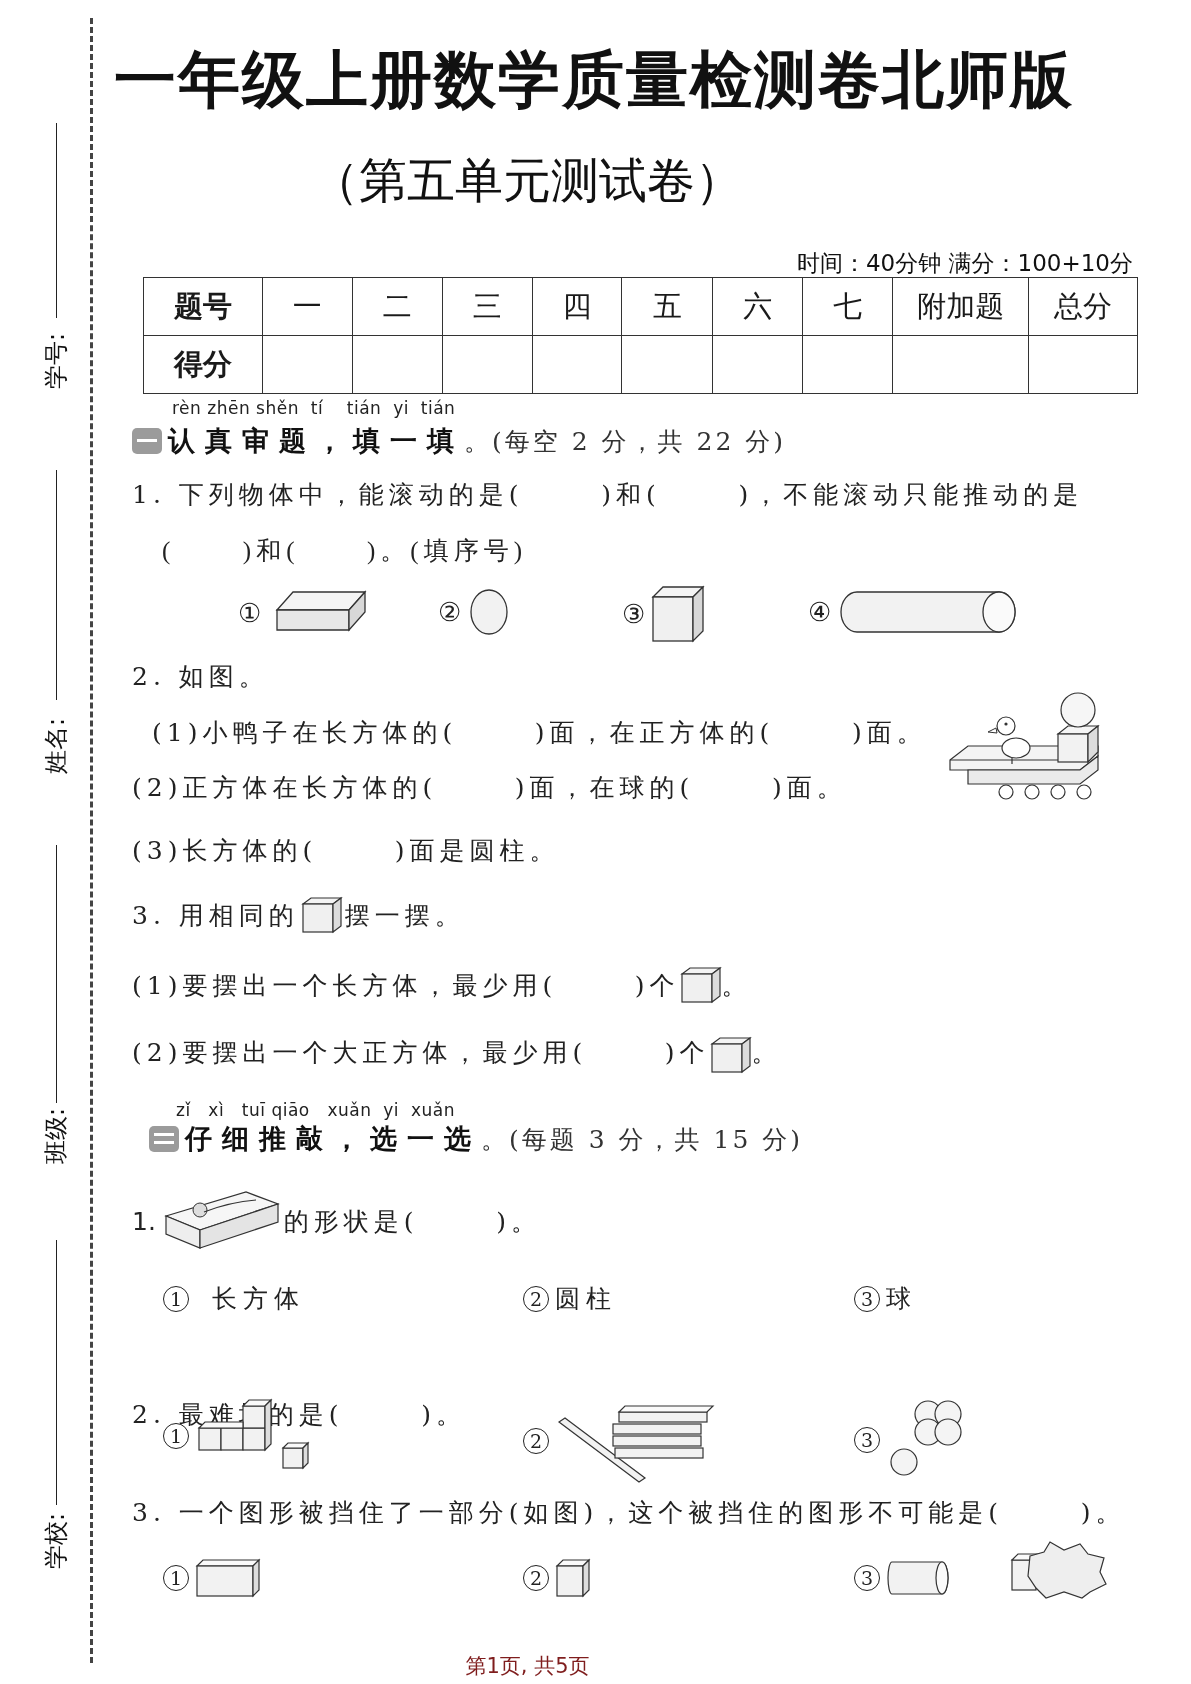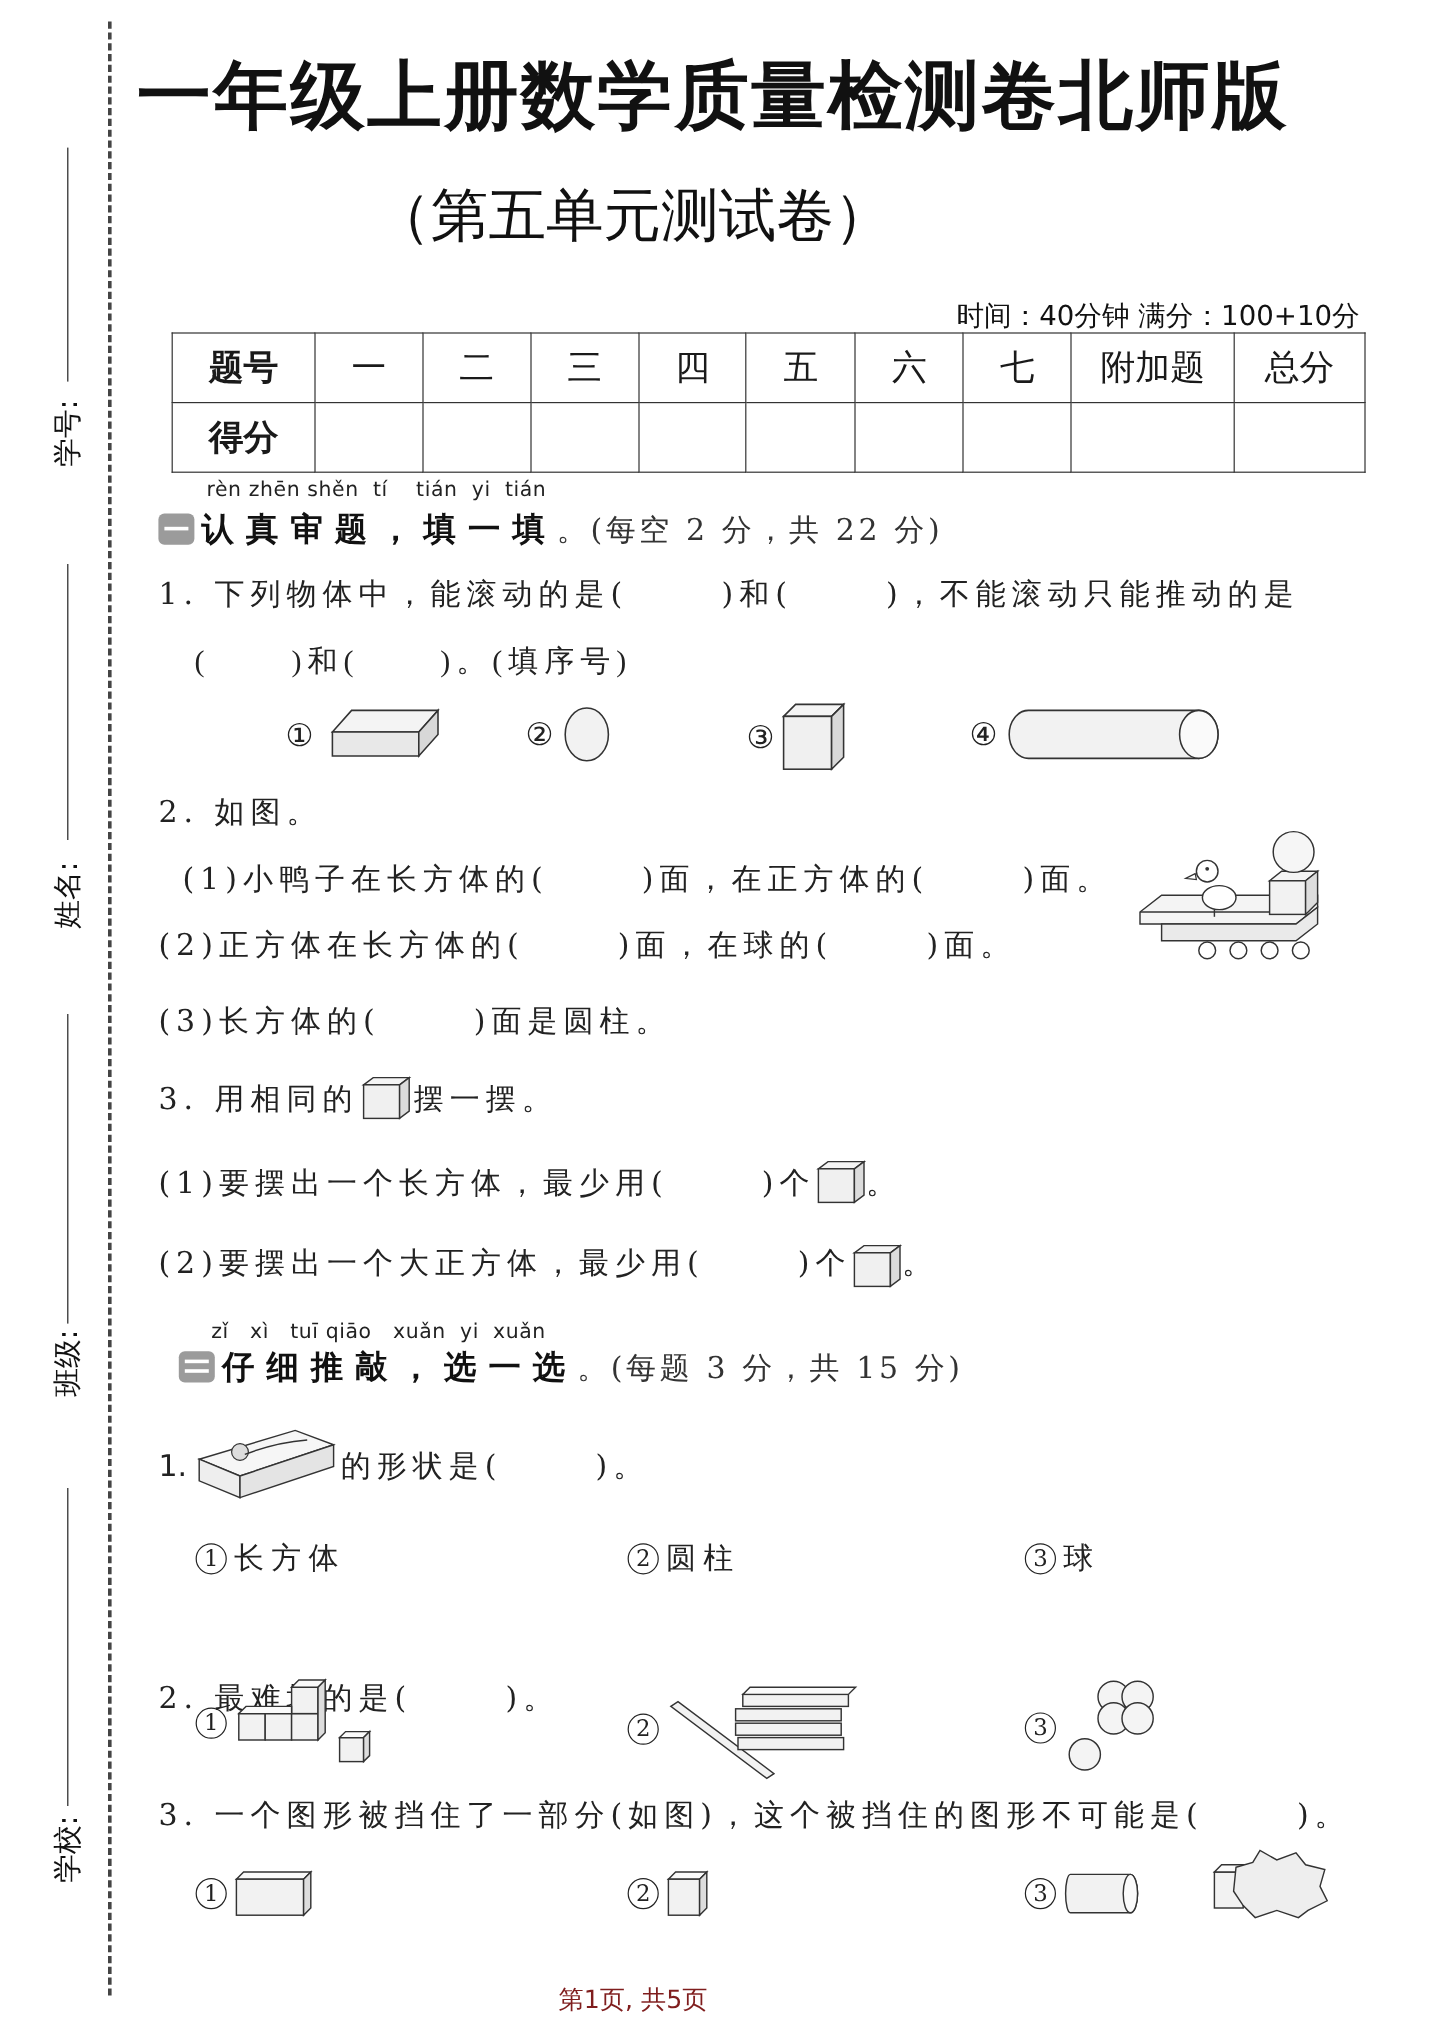--- a/index.html
+++ b/index.html
@@ -206,21 +206,21 @@
     <polygon points="6,26 86,2 118,14 40,40" fill="#f6f6f6" stroke="#333" stroke-width="1.2"></polygon>
     <polygon points="6,26 40,40 40,58 6,44" fill="#eee" stroke="#333" stroke-width="1.2"></polygon>
     <polygon points="40,40 118,14 118,32 40,58" fill="#e4e4e4" stroke="#333" stroke-width="1.2"></polygon>
     <circle cx="40" cy="20" r="7" fill="#ddd" stroke="#333" stroke-width="1"></circle>
     <path d="M44,22 Q70,12 96,10" fill="none" stroke="#333" stroke-width="1.2"></path>
   </svg>
   <span>的形状是(      )。</span>
 </div>
 
 <div class="abs opt" style="left:163px;top:1282px;">
-  <span class="circ">1</span><span style="letter-spacing:6px;">长方体</span>
+  <span class="circ">1</span><span style="letter-spacing:6px;margin-left:17px;">长方体</span>
 </div>
 <div class="abs opt" style="left:523px;top:1282px;">
   <span class="circ">2</span><span style="letter-spacing:6px;">圆柱</span>
 </div>
 <div class="abs opt" style="left:854px;top:1282px;">
   <span class="circ">3</span><span>球</span>
 </div>
 
 <div class="abs q" style="left:132px;top:1398px;">2. 最难堆的是(      )。</div>
 

